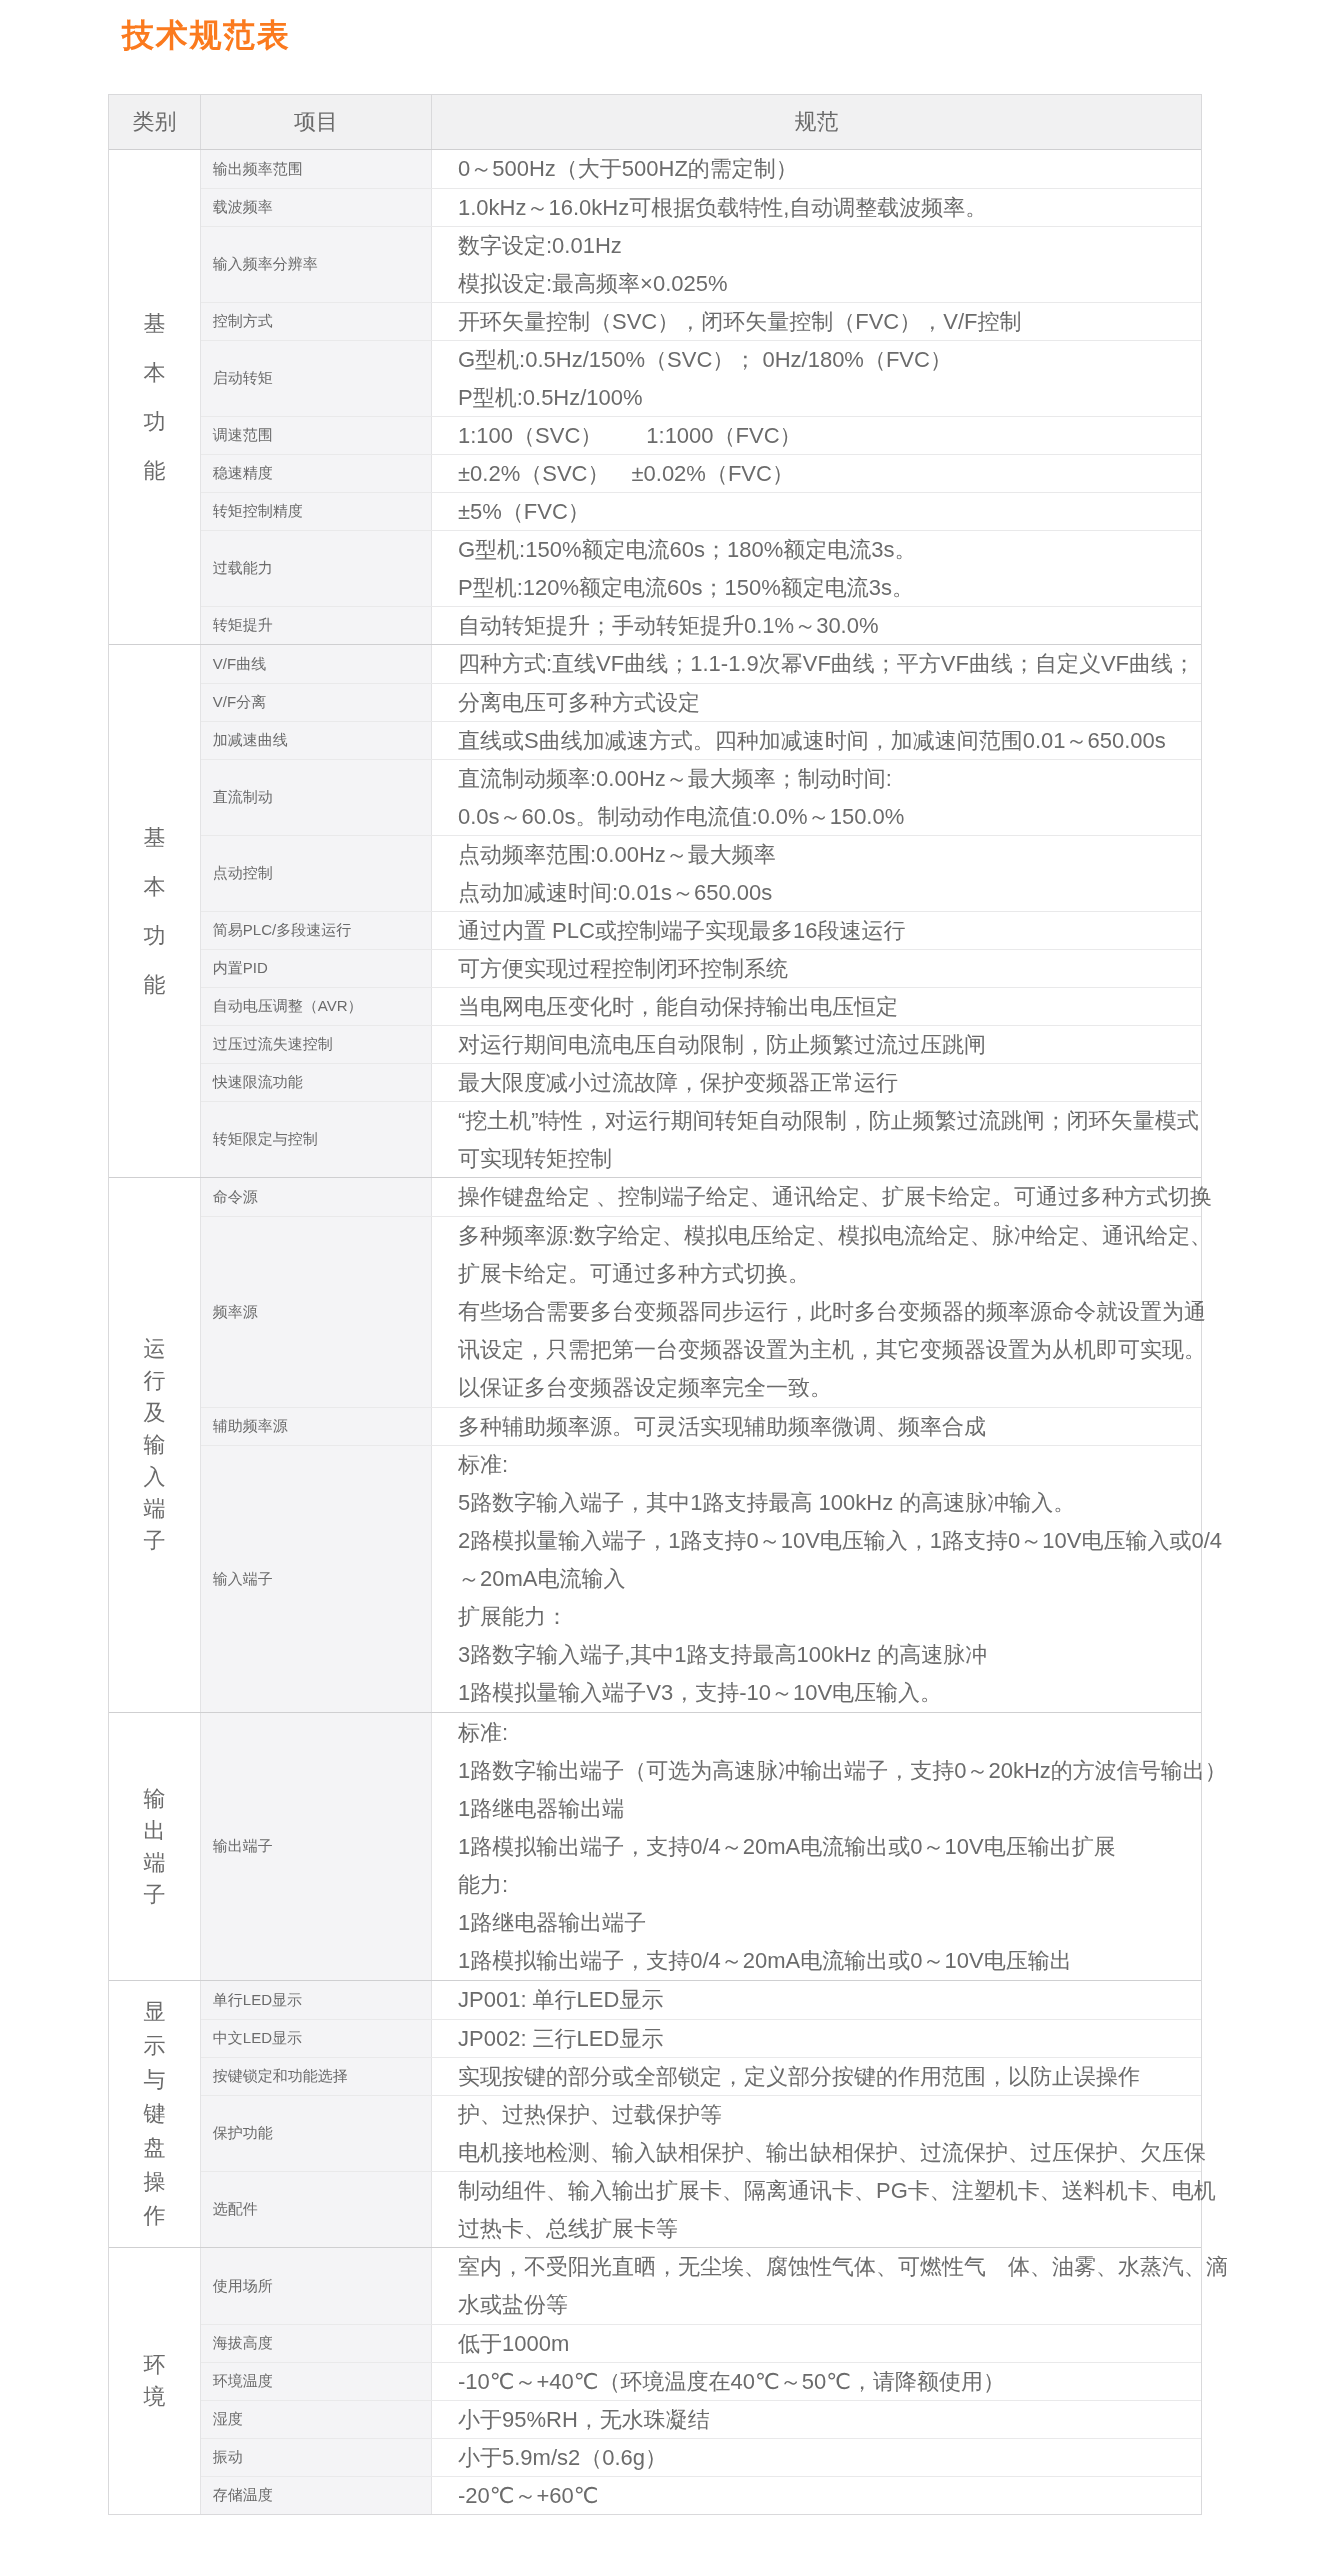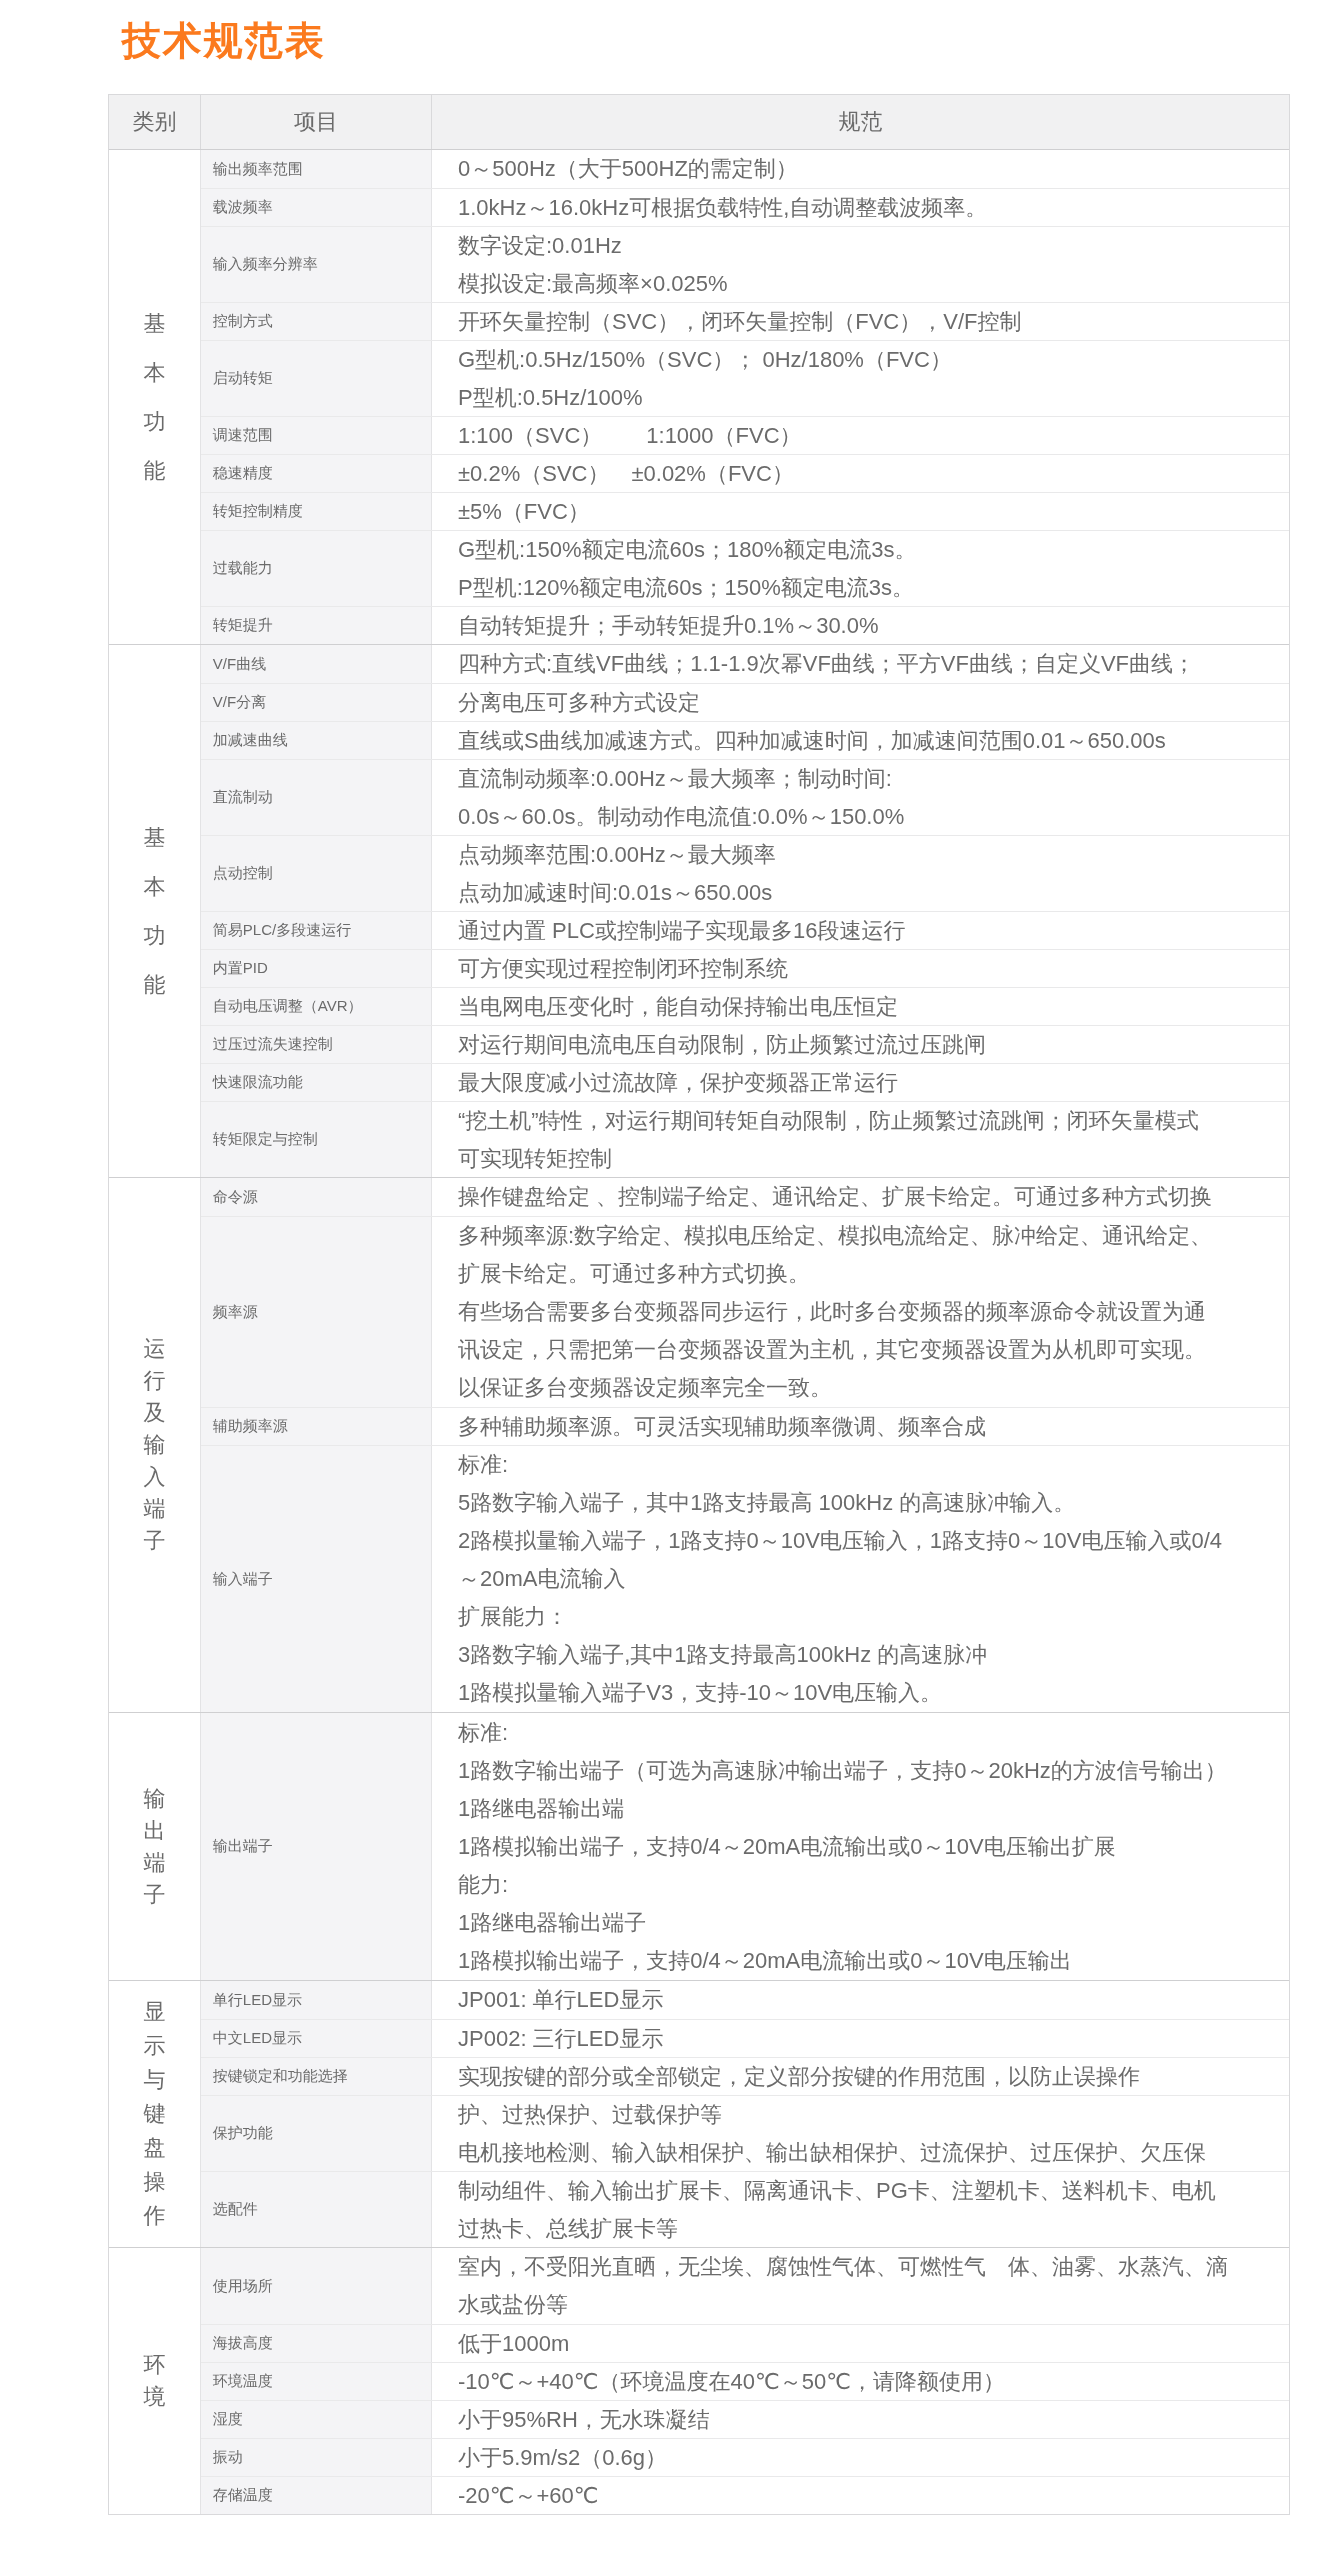--- a/index.html
+++ b/index.html
@@ -3,24 +3,24 @@
 <meta charset="utf-8">
 <style>
   html,body{margin:0;padding:0;}
   body{
     width:1328px;height:2576px;position:relative;background:#ffffff;
     font-family:"Liberation Sans","DejaVu Sans",sans-serif;
     -webkit-font-smoothing:antialiased;
   }
   .title{
     position:absolute;left:122px;top:13.5px;margin:0;
-    font-size:39px;font-weight:900;letter-spacing:1.7px;
+    font-size:32px;font-weight:900;letter-spacing:1.7px;
   }
   .spec-table{
-    position:absolute;left:108px;top:94px;width:1182px;
+    position:absolute;left:108px;top:94px;width:1094px;
     border:0.8px solid #d9d9db;box-sizing:border-box;background:#e5e5e5;
   }
   .thead{display:flex;height:54px;background:#f1f1f2;}
   .th{
     display:flex;align-items:center;justify-content:center;
     color:#6b6b6b;font-size:22px;box-sizing:border-box;
   }
   .col-cat{width:92px;border-right:0.8px solid #d9d9db;}
   .col-item{width:231px;border-right:0.8px solid #d9d9db;}
   .col-spec{flex:1;text-align:right;}

